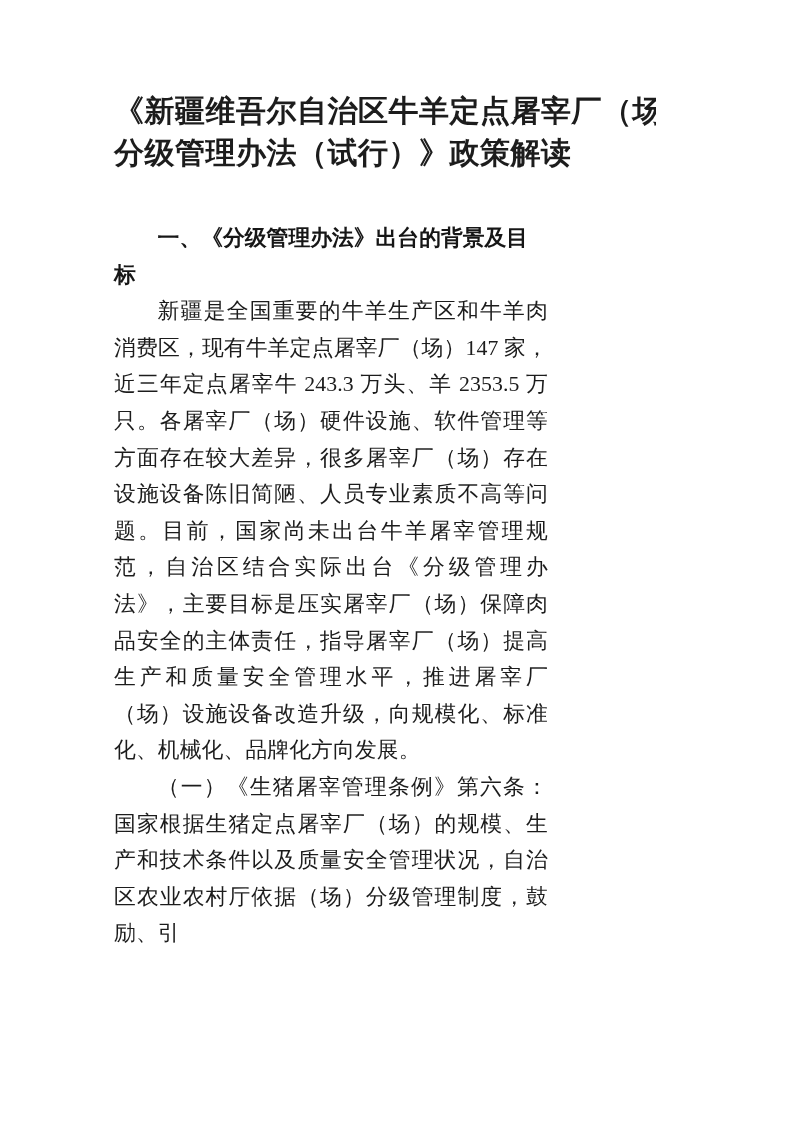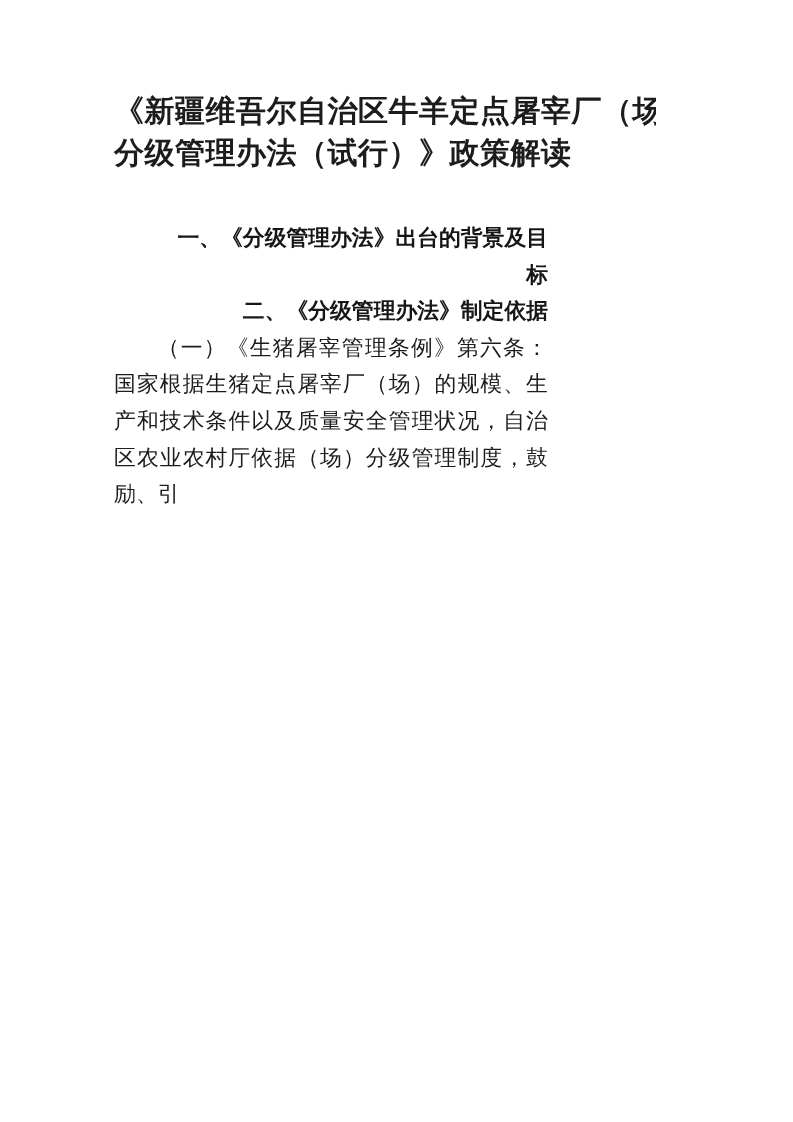--- a/index.html
+++ b/index.html
@@ -42,35 +42,35 @@
   .para {
     font-weight: normal;
     text-align: justify;
     text-justify: inter-ideograph;
     letter-spacing: 0.1px;
   }
   .heading {
     font-family: Liberation Serif, serif;
     font-weight: bold;
     font-size: 22px;
-    text-align: right;
+    text-align: left;
     color: #161616;
   }
 </style>
 </head>
 <body>
 
 <div class="page">
   <h1 class="doc-title">
     <span class="title-line">《新疆维吾尔自治区牛羊定点屠宰厂（场）</span>
     <span class="title-line">分级管理办法（试行）》政策解读</span>
   </h1>
 
   <div class="doc-body">
 
     <h2 class="heading">一、《分级管理办法》出台的背景及目标</h2>
 
+    <p class="para">新疆是全国重要的牛羊生产区和牛羊肉消费区，现有牛羊定点屠宰厂（场）147 家，近三年定点屠宰牛 243.3 万头、羊 2353.5 万只。各屠宰厂（场）硬件设施、软件管理等方面存在较大差异，很多屠宰厂（场）存在设施设备陈旧简陋、人员专业素质不高等问题。目前，国家尚未出台牛羊屠宰管理规范，自治区结合实际出台《分级管理办法》，主要目标是压实屠宰厂（场）保障肉品安全的主体责任，指导屠宰厂（场）提高生产和质量安全管理水平，推进屠宰厂（场）设施设备改造升级，向规模化、标准化、机械化、品牌化方向发展。</p>
 
-    <h2 class="heading">二、《分级管理办法》制定依据</h2>
 
     <p class="para">（一）《生猪屠宰管理条例》第六条：国家根据生猪定点屠宰厂（场）的规模、生产和技术条件以及质量安全管理状况，自治区农业农村厅依据（场）分级管理制度，鼓励、引</p>
   </div>
 </div>
 
 </body></html>

